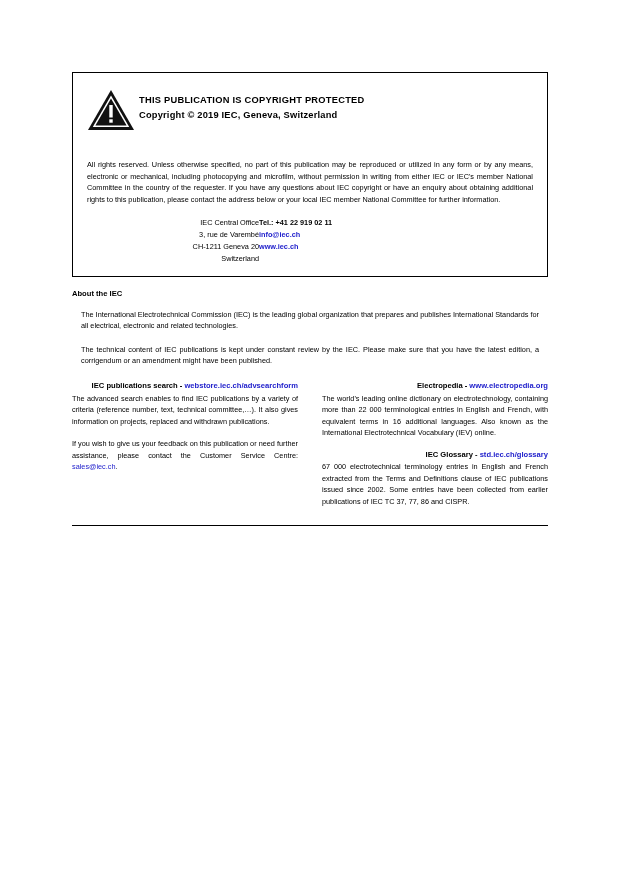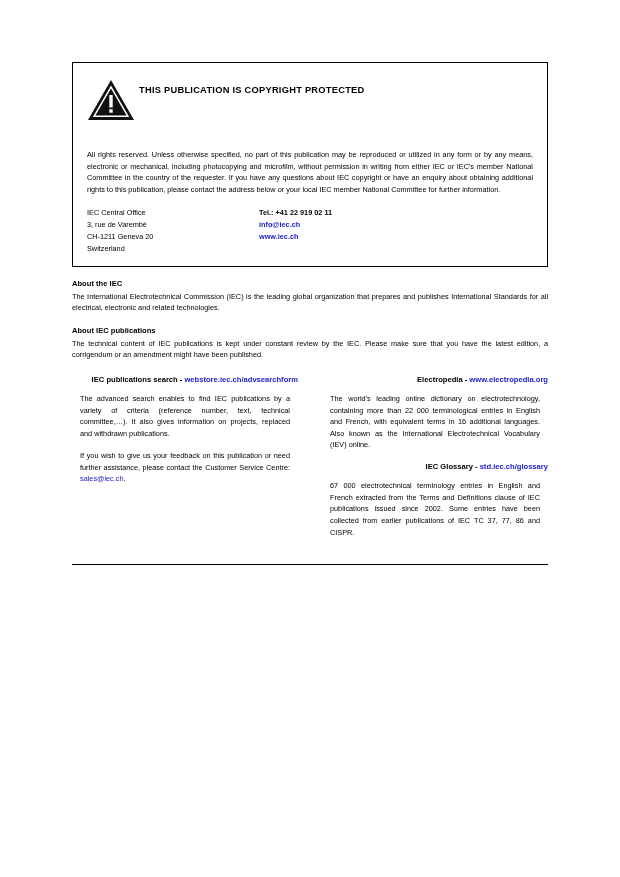--- a/index.html
+++ b/index.html
@@ -16,21 +16,21 @@
   }
   .page {
     position: relative;
     width: 620px;
     height: 877px;
     box-sizing: border-box;
   }
   .content {
     position: absolute;
     left: 72px;
-    top: 62px;
+    top: 72px;
     width: 476px;
   }
 
   
   .copyright-box {
     border: 1px solid #000000;
     box-sizing: border-box;
     padding: 14px 14px 12px 14px;
   }
   .cr-head {
@@ -64,39 +64,39 @@
     font-size: 7.3px;
     line-height: 1.58;
     text-align: justify;
   }
   .cr-address {
     margin-top: 12px;
     display: flex;
     font-size: 7.3px;
     line-height: 1.62;
   }
-  .cr-address .col1 { width: 172px; }
+  .cr-address .col1 { width: 172px; text-align: right; }
   .cr-address .col2 { width: 200px; font-weight: bold; }
   .link {
     color: #2222cc;
     text-decoration: none;
   }
 
   
   .section {
     margin-top: 12px;
   }
   h2.sec-title {
     margin: 0 0 1px 0;
     font-size: 7.6px;
     font-weight: bold;
     line-height: 1.4;
   }
   p.sec-text {
-    margin: 0;
+    margin: 9px;
     font-size: 7.3px;
     line-height: 1.58;
     text-align: justify;
   }
 
   
   .cols {
     margin-top: 14px;
     display: flex;
     justify-content: space-between;
@@ -108,21 +108,21 @@
   .block:last-child { margin-bottom: 0; }
   h3.blk-title {
     margin: 0 0 1px 0;
     font-size: 7.6px;
     font-weight: bold;
     line-height: 1.4;
     text-align: right;
   }
   h3.blk-title .link { font-weight: bold; }
   p.blk-text {
-    margin: 8px;
+    margin: 0;
     font-size: 7.3px;
     line-height: 1.58;
     text-align: justify;
   }
   .rule {
     margin-top: 18px;
     border-top: 1px solid #000000;
     height: 0;
   }
 </style>
@@ -138,20 +138,21 @@
           <svg width="48" height="42" viewBox="0 0 48 42" aria-hidden="true">
             <polygon points="24,1 47,41 1,41" fill="#111111"></polygon>
             <polygon points="24,6.5 42.2,38 5.8,38" fill="#ffffff"></polygon>
             <polygon points="24,9.5 39.6,36.4 8.4,36.4" fill="#111111"></polygon>
             <rect x="22.3" y="16" width="3.4" height="12.5" fill="#ffffff"></rect>
             <rect x="22.3" y="30.3" width="3.4" height="3.4" fill="#ffffff"></rect>
           </svg>
         </div>
         <div class="cr-titles">
           <div class="cr-title">THIS PUBLICATION IS COPYRIGHT PROTECTED</div>
+          <div class="cr-sub">Copyright © 2019 IEC, Geneva, Switzerland</div>
         </div>
       </div>
 
       <div class="cr-body">All rights reserved. Unless otherwise specified, no part of this publication may be reproduced or utilized in any form or by any means, electronic or mechanical, including photocopying and microfilm, without permission in writing from either IEC or IEC's member National Committee in the country of the requester. If you have any questions about IEC copyright or have an enquiry about obtaining additional rights to this publication, please contact the address below or your local IEC member National Committee for further information.</div>
 
       <div class="cr-address">
         <div class="col1">
           <div>IEC Central Office</div>
           <div>3, rue de Varembé</div>
           <div>CH-1211 Geneva 20</div>
@@ -164,21 +165,20 @@
         </div>
       </div>
     </div>
 
     <div class="section">
       <h2 class="sec-title">About the IEC</h2>
       <p class="sec-text">The International Electrotechnical Commission (IEC) is the leading global organization that prepares and publishes International Standards for all electrical, electronic and related technologies.</p>
     </div>
 
     <div class="section">
-      <h2 class="sec-title">About IEC publications</h2>
       <p class="sec-text">The technical content of IEC publications is kept under constant review by the IEC. Please make sure that you have the latest edition, a corrigendum or an amendment might have been published.</p>
     </div>
 
     <div class="cols">
 
       <div class="col">
 
         <div class="block">
           <h3 class="blk-title">
             <span>IEC publications search - </span><a class="link" href="#">webstore.iec.ch/advsearchform</a>

